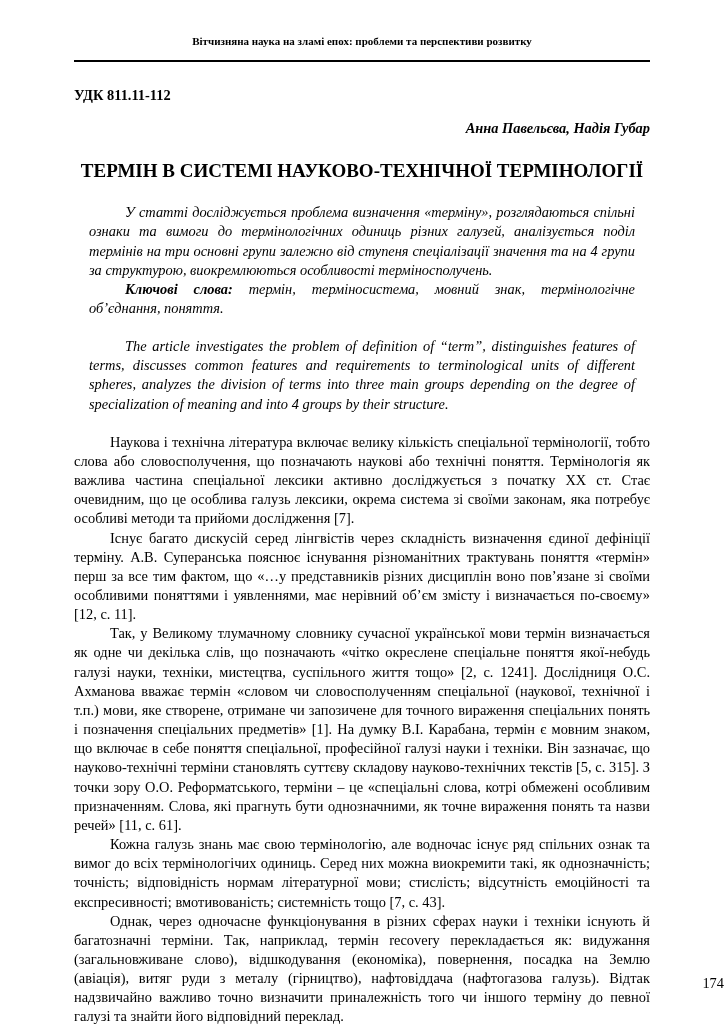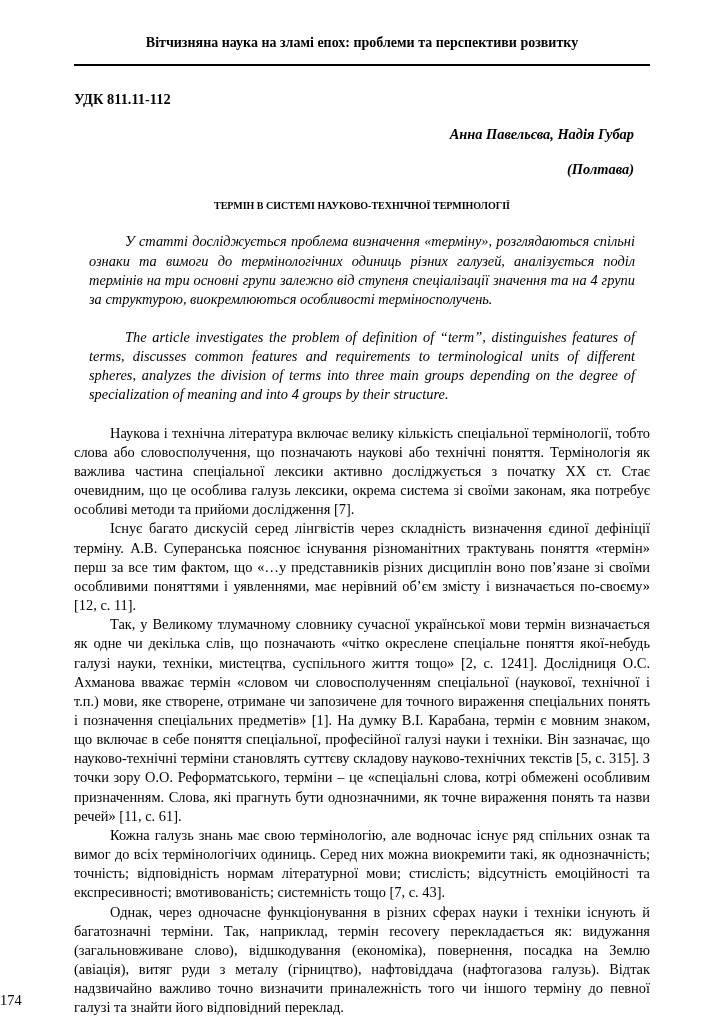--- a/index.html
+++ b/index.html
@@ -12,76 +12,76 @@
     position: relative;
     padding: 34px 74px 0 74px;
     font-family: "Liberation Serif", "DejaVu Serif", serif;
     color: #000000;
     font-size: 14.4px;
     line-height: 1.33;
   }
   .running-header {
     text-align: center;
     font-weight: bold;
-    font-size: 14px;
+    font-size: 11px;
     padding-bottom: 11px;
     border-bottom: 2px solid #000000;
     margin-bottom: 24px;
   }
   .udc {
     font-weight: bold;
     margin: 15px 0 14px 0;
   }
   .authors-line {
     text-align: right;
     font-weight: bold;
     font-style: italic;
-    margin: 16px;
+    margin: 0;
   }
   .article-title {
     text-align: center;
     font-weight: bold;
     margin: 20px 0 20px 0;
-    font-size: 10px;
+    font-size: 19px;
   }
   .para {
     margin: 0;
     text-align: justify;
     text-indent: 36px;
   }
   .abstract-block { margin: 15px; }
   .abstract-block .para { font-style: italic; }
   .kw-label { font-weight: bold; }
   .en-block { margin-top: 19px; }
   .body-block { margin-top: 19px; }
   .italic-term { }
   .page-number {
     position: absolute;
-    bottom: 14px;
+    bottom: 31px;
     left: 0;
     right: 0;
-    text-align: left;
+    text-align: right;
   }
 </style>
 </head>
 <body>
 
 <div class="page">
 
   <div class="running-header">Вітчизняна наука на зламі епох: проблеми та перспективи розвитку</div>
 
   <p class="udc">УДК 811.11-112</p>
 
   <p class="authors-line">Анна Павельєва, Надія Губар</p>
-  <p class="authors-line">(Полтава)</p>
 
   <h1 class="article-title">ТЕРМІН В СИСТЕМІ НАУКОВО-ТЕХНІЧНОЇ ТЕРМІНОЛОГІЇ</h1>
 
   <div class="abstract-block">
     <p class="para">У статті досліджується проблема визначення «терміну», розглядаються спільні ознаки та вимоги до термінологічних одиниць різних галузей, аналізується поділ термінів на три основні групи залежно від ступеня спеціалізації значення та на 4 групи за структурою, виокремлюються особливості терміносполучень.</p>
+    <p class="para"><span class="kw-label">Ключові слова:</span> <span>термін, терміносистема, мовний знак, термінологічне об’єднання, поняття.</span></p>
   </div>
 
   <div class="abstract-block en-block">
     <p class="para">The article investigates the problem of definition of “term”, distinguishes features of terms, discusses common features and requirements to terminological units of different spheres, analyzes the division of terms into three main groups depending on the degree of specialization of meaning and into 4 groups by their structure.</p>
   </div>
 
   <div class="body-block">
     <p class="para">Наукова і технічна література включає велику кількість спеціальної термінології, тобто слова або словосполучення, що позначають наукові або технічні поняття. Термінологія як важлива частина спеціальної лексики активно досліджується з початку XX ст. Стає очевидним, що це особлива галузь лексики, окрема система зі своїми законам, яка потребує особливі методи та прийоми дослідження [7].</p>
     <p class="para">Існує багато дискусій серед лінгвістів через складність визначення єдиної дефініції терміну. А.В. Суперанська пояснює існування різноманітних трактувань поняття «термін» перш за все тим фактом, що «…у представників різних дисциплін воно пов’язане зі своїми особливими поняттями і уявленнями, має нерівний об’єм змісту і визначається по-своєму» [12, с. 11].</p>
     <p class="para">Так, у Великому тлумачному словнику сучасної української мови термін визначається як одне чи декілька слів, що позначають «чітко окреслене спеціальне поняття якої-небудь галузі науки, техніки, мистецтва, суспільного життя тощо» [2, с. 1241]. Дослідниця О.С. Ахманова вважає термін «словом чи словосполученням спеціальної (наукової, технічної і т.п.) мови, яке створене, отримане чи запозичене для точного вираження спеціальних понять і позначення спеціальних предметів» [1]. На думку В.І. Карабана, термін є мовним знаком, що включає в себе поняття спеціальної, професійної галузі науки і техніки. Він зазначає, що науково-технічні терміни становлять суттєву складову науково-технічних текстів [5, с. 315]. З точки зору О.О. Реформатського, терміни – це «спеціальні слова, котрі обмежені особливим призначенням. Слова, які прагнуть бути однозначними, як точне вираження понять та назви речей» [11, с. 61].</p>

